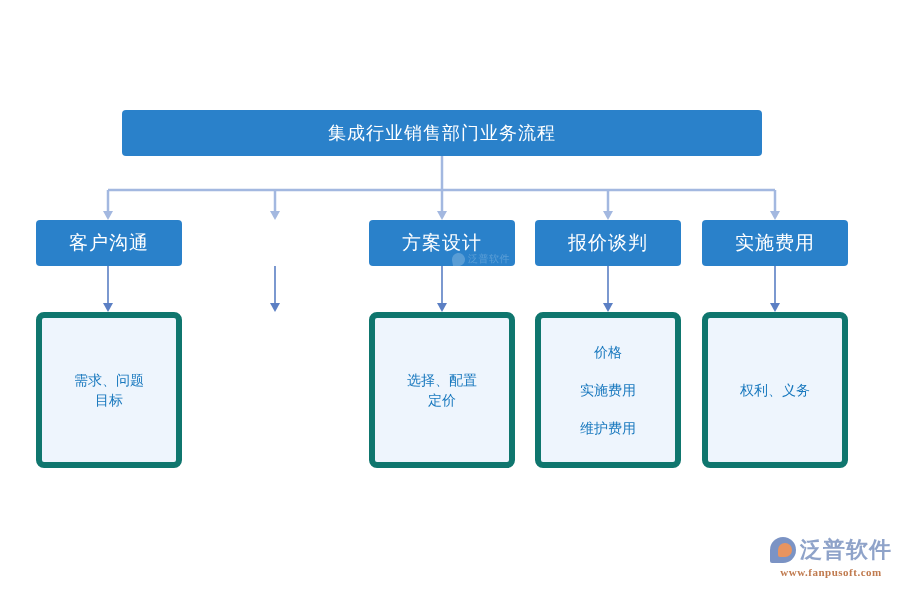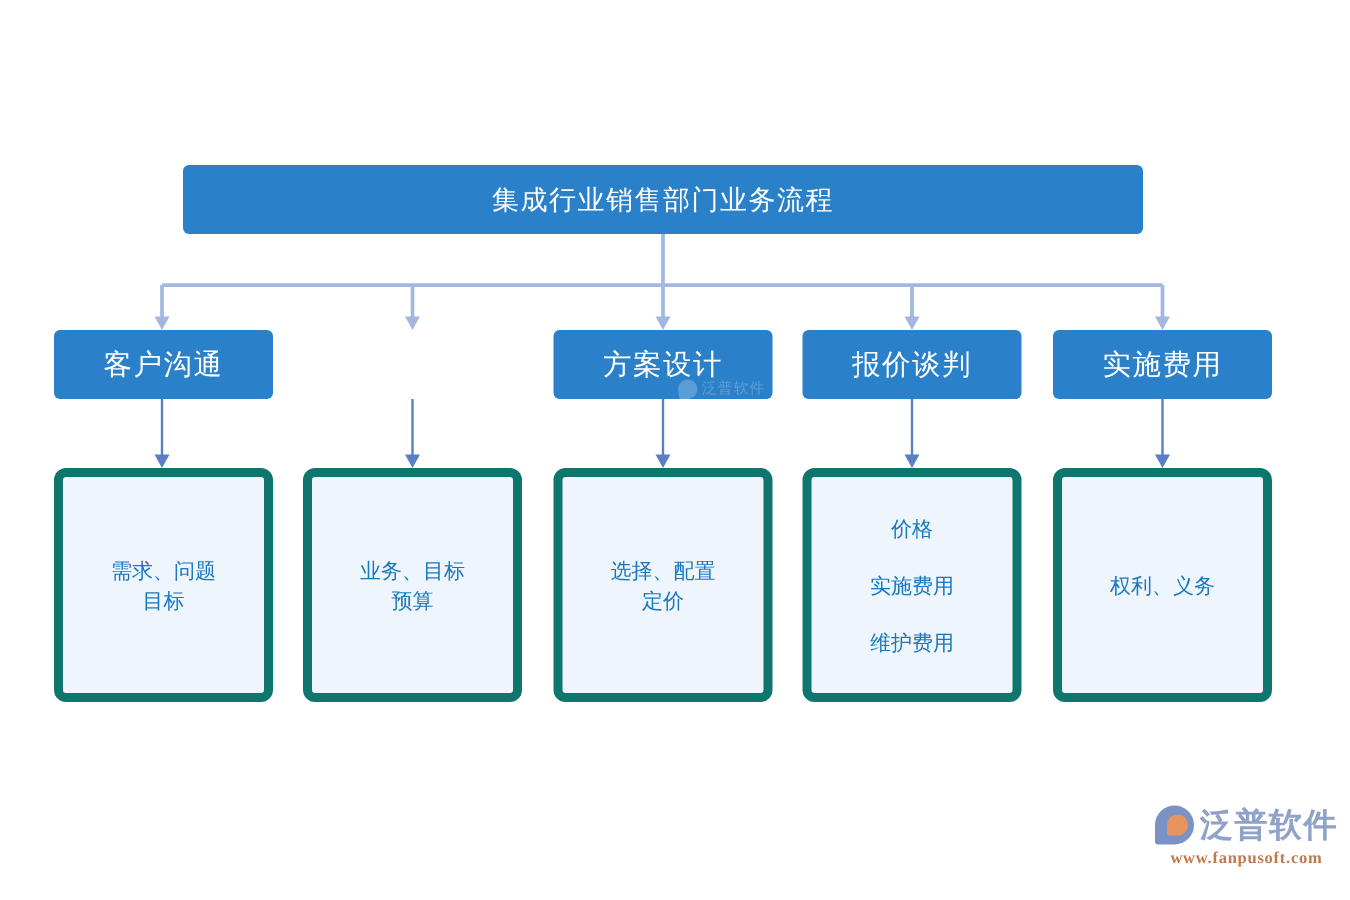--- a/index.html
+++ b/index.html
@@ -225,24 +225,20 @@
 
   <div class="watermark-inline">
     <span class="wm-leaf"></span>
     <span class="wm-text">泛普软件</span>
   </div>
 
   <div class="detail-box col-0">
     <div class="detail-line">需求、问题</div>
     <div class="detail-line">目标</div>
   </div>
-  <div class="detail-box col-1">
-    <div class="detail-line">业务、目标</div>
-    <div class="detail-line">预算</div>
-  </div>
   <div class="detail-box col-2">
     <div class="detail-line">选择、配置</div>
     <div class="detail-line">定价</div>
   </div>
   <div class="detail-box col-3 spaced">
     <div class="detail-line">价格</div>
     <div class="detail-line">实施费用</div>
     <div class="detail-line">维护费用</div>
   </div>
   <div class="detail-box col-4">

